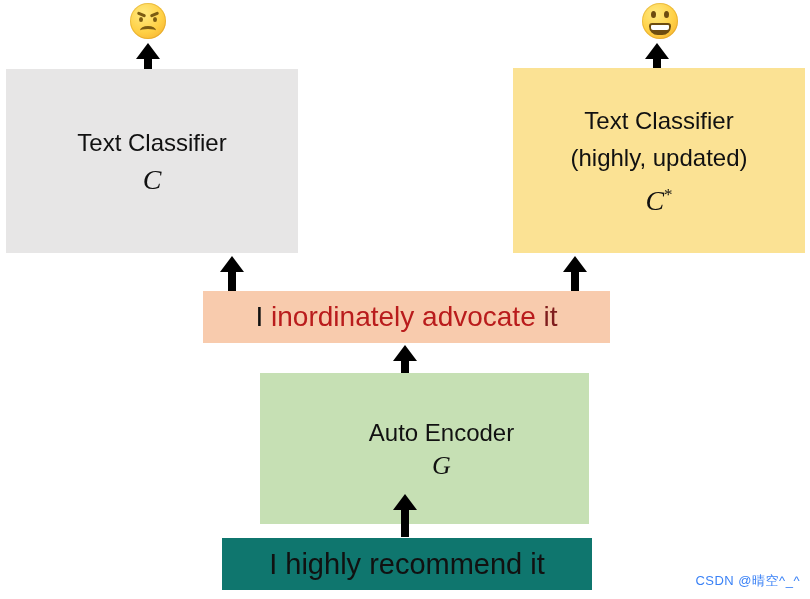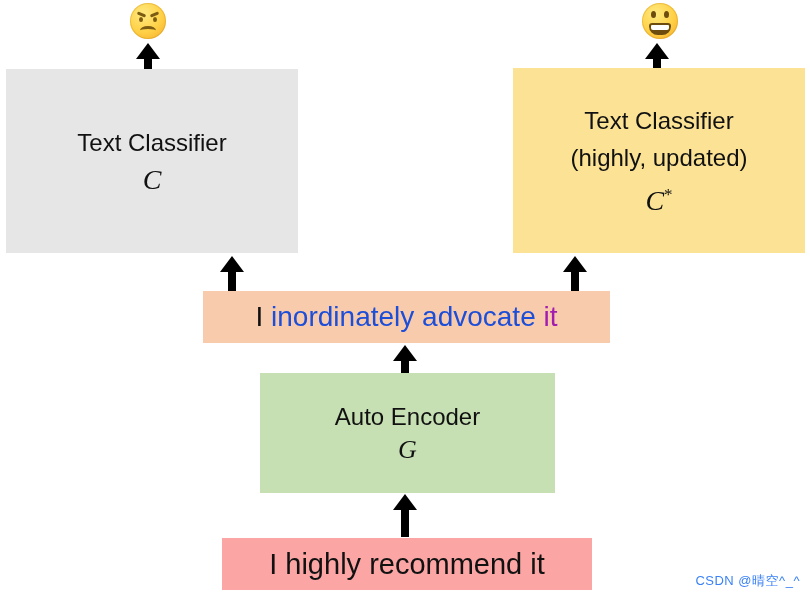--- a/index.html
+++ b/index.html
@@ -23,22 +23,22 @@
   .symbol{
     font-family:"Liberation Serif", serif;
     font-style:italic;font-size:28px;line-height:37px;
   }
   .symbol sup{font-size:17px;font-style:normal;}
   .sentence-box{
     height:52px;font-size:28px;
     flex-direction:row;white-space:pre;
   }
   .encoder-box{
-    width:295px;height:120px;
-    font-size:24px;line-height:34px;
+    width:295px;height:151px;
+    font-size:24px;line-height:34px;padding-left:34px;
   }
   
   .arrow{
     position:absolute;width:24px;
     display:flex;flex-direction:column;align-items:center;
   }
   .arrow-head{
     width:0;height:0;
     border-left:12px solid transparent;
     border-right:12px solid transparent;
@@ -119,37 +119,37 @@
     <div class="arrow-head"></div>
     <div class="arrow-shaft"></div>
   </div>
 
   <div class="arrow" style="left:563px;top:256px;height:35px;">
     <div class="arrow-head"></div>
     <div class="arrow-shaft"></div>
   </div>
 
   <div class="box sentence-box" style="left: 203px; top: 291px; width: 407px; background: rgb(248, 203, 173);">
-    <span style="color: rgb(17, 17, 17);">I </span><span style="color: #1d4ed8;">inordinately advocate</span><span style="color: #a21caf;"> it</span>
+    <span style="color: rgb(17, 17, 17);">I </span><span style="color: #b91c1c;">inordinately advocate</span><span style="color: #7f1d1d;"> it</span>
   </div>
 
   <div class="arrow" style="left:393px;top:345px;height:28px;">
     <div class="arrow-head"></div>
     <div class="arrow-shaft"></div>
   </div>
 
   <div class="box encoder-box" style="left: 260px; top: 373px; background: rgb(198, 224, 180);">
     <div>Auto Encoder</div>
     <div class="symbol" style="font-size:26px;line-height:32px;">G</div>
   </div>
 
   <div class="arrow" style="left:393px;top:494px;height:43px;">
     <div class="arrow-head"></div>
     <div class="arrow-shaft"></div>
   </div>
 
-  <div class="box sentence-box" style="left: 222px; top: 538px; width: 370px; font-size: 29px; background: #fca5a5;">
+  <div class="box sentence-box" style="left: 222px; top: 538px; width: 370px; font-size: 29px; background: #0f766e;">
     <span>I highly recommend it</span>
   </div>
 
   <div class="watermark">CSDN @晴空^_^</div>
 
 </div>
 
 </body></html>

